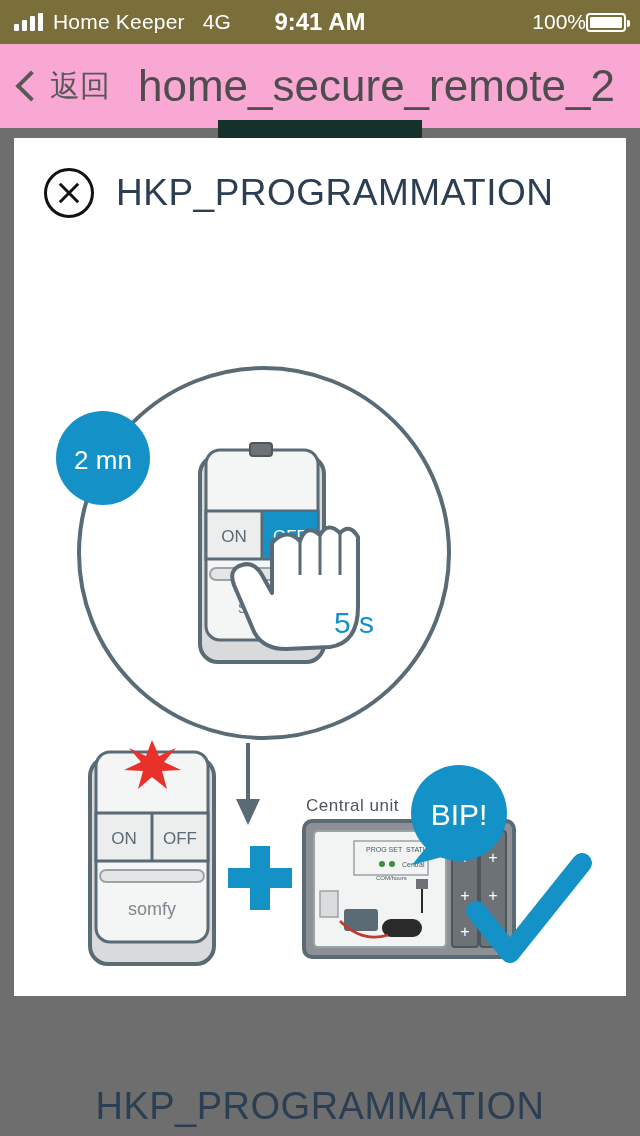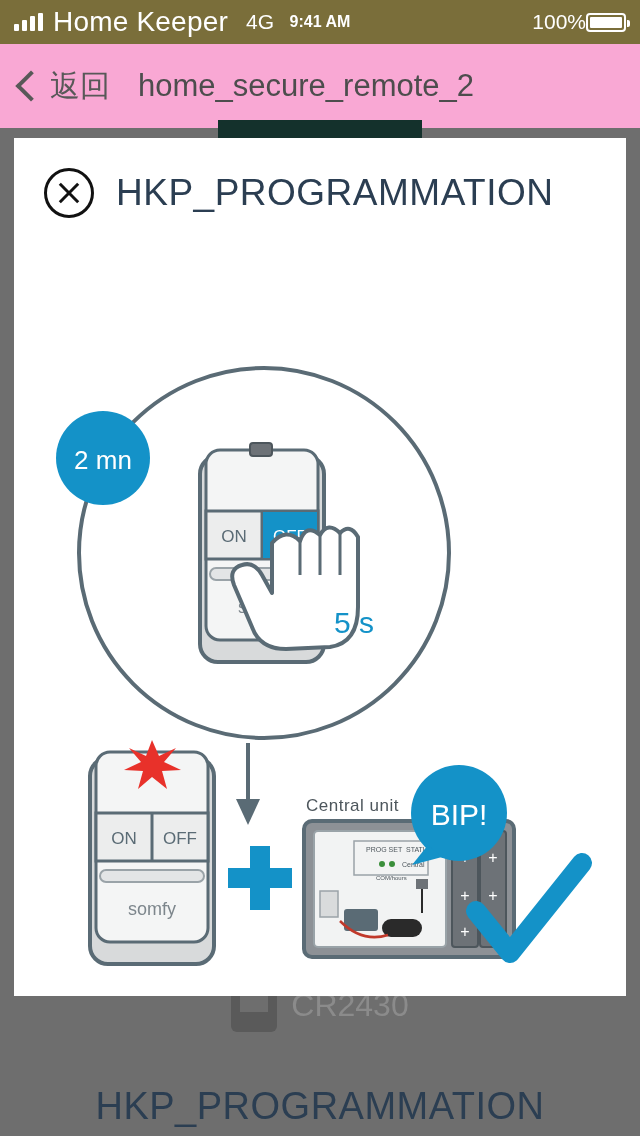--- a/index.html
+++ b/index.html
@@ -35,27 +35,27 @@
     padding: 0 14px;
     box-sizing: border-box;
   }
   .sb-left { display: flex; align-items: center; gap: 10px; }
   .signal { display: flex; align-items: flex-end; gap: 3px; height: 18px; }
   .signal i { display: block; width: 5px; background: #fff; border-radius: 1px; }
   .signal i:nth-child(1) { height: 7px; }
   .signal i:nth-child(2) { height: 11px; }
   .signal i:nth-child(3) { height: 15px; }
   .signal i:nth-child(4) { height: 18px; }
-  .carrier { font-weight: normal; font-size: 28px; letter-spacing: .2px; }
+  .carrier { font-weight: normal; font-size: 21px; letter-spacing: .2px; }
   .net { font-weight: normal; font-size: 21px; margin-left: 8px; }
   .sb-time {
     position: absolute;
     left: 0; right: 0;
     text-align: center;
-    font-size: 16px;
+    font-size: 24px;
     font-weight: bold;
     pointer-events: none;
   }
   .sb-right {
     margin-left: auto;
     display: flex;
     align-items: center;
     gap: 0;
     font-size: 21px;
     font-weight: normal;
@@ -97,21 +97,21 @@
   }
   .chev {
     width: 18px; height: 18px;
     border-left: 4px solid #585858;
     border-bottom: 4px solid #585858;
     transform: rotate(45deg);
     margin-left: 6px;
   }
   .nav-back-label { font-size: 30px; }
   .nav-title {
-    font-size: 31px;
+    font-size: 44px;
     margin-left: 28px;
     color: #4d4d4d;
     white-space: nowrap;
     overflow: hidden;
   }
 
   .bg-content {
     position: absolute;
     top: 128px; left: 0; right: 0; bottom: 0;
     background: #6e6e6e;
@@ -233,24 +233,20 @@
   <div class="navbar">
     <div class="nav-back">
       <span class="chev"></span>
       <span class="nav-back-label">返回</span>
     </div>
     <div class="nav-title">home_secure_remote_2</div>
   </div>
 
   <div class="bg-content">
     <div class="bg-photo"></div>
-    <div class="bg-batt-row">
-      <span class="bg-batt-icon"></span>
-      <span class="bg-batt-label">CR2430</span>
-    </div>
     <div class="bg-footer-title">HKP_PROGRAMMATION</div>
   </div>
 </div>
 
 <div class="modal">
 
   <div class="modal-header">
     <div class="close-btn"></div>
     <div class="modal-title">HKP_PROGRAMMATION</div>
   </div>

